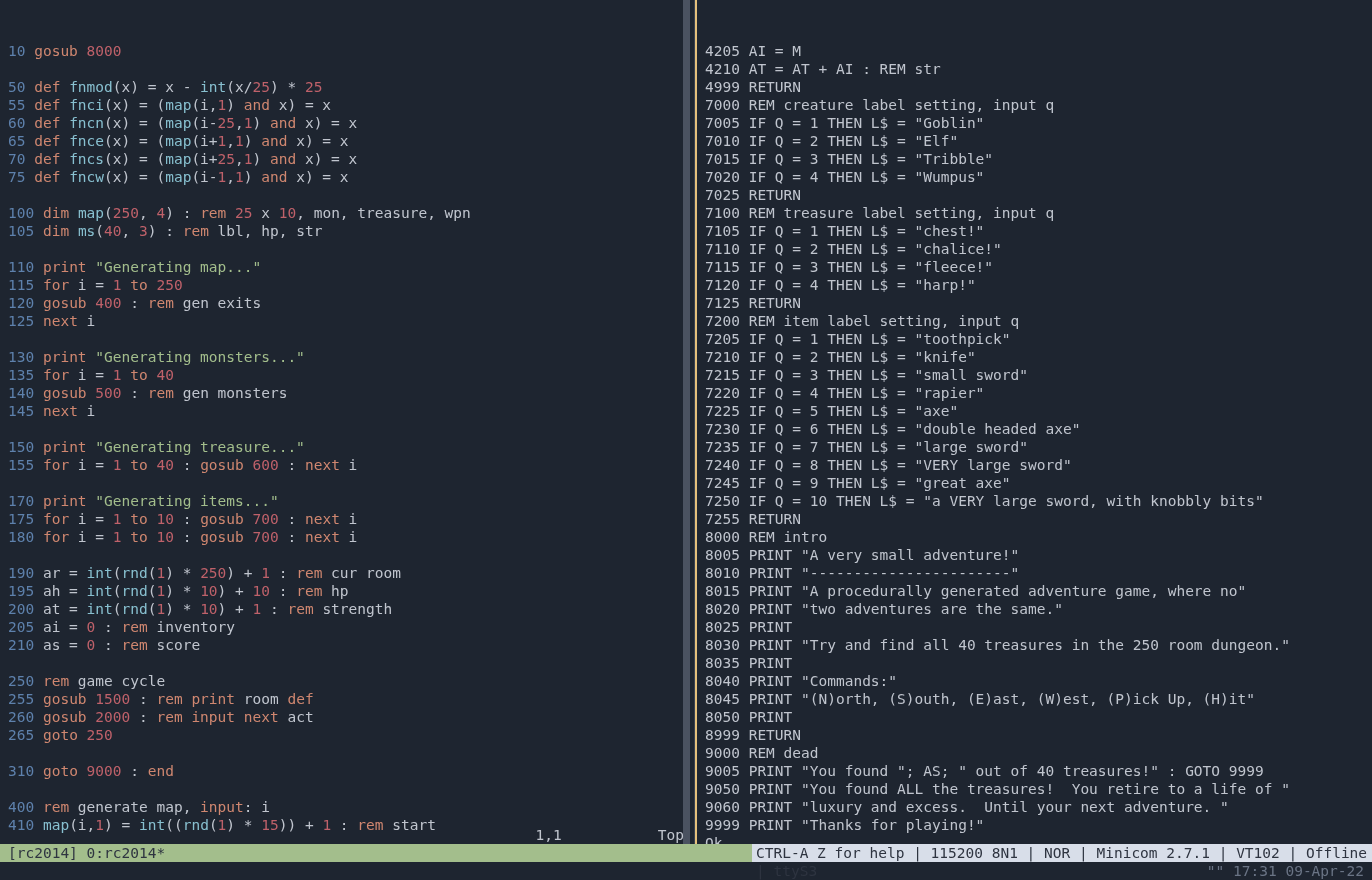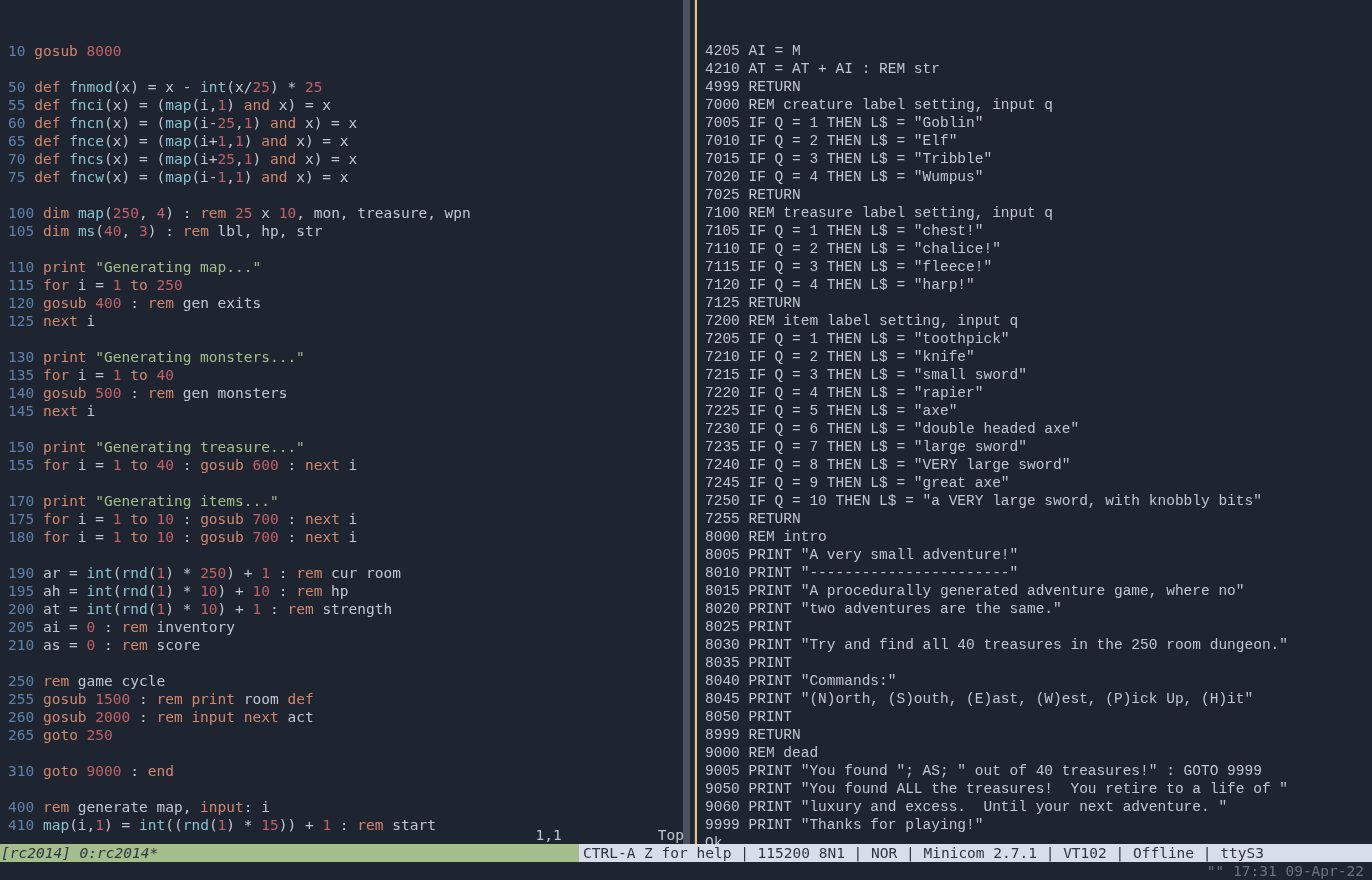--- a/index.html
+++ b/index.html
@@ -31,46 +31,44 @@
     position: absolute;
     top: 0;
     right: 4px;
     width: 7px;
     height: 100%;
     background: #4a5260;
   }
   .right-pane {
     width: 677px;
     border-left: 2px solid #e5c07b;
-    font-family: Liberation Mono, monospace;
   }
   .ln { color: #5e81ac; }
   .kw { color: #d08770; }
   .fn { color: #88c0d0; text-align: center; }
   .num { color: #bf616a; }
   .str { color: #a3be8c; }
   .op { color: #c0c5ce; }
   .ruler {
     position: absolute;
     bottom: 0;
     right: 10px;
     color: #c0c5ce;
     font-size: 14.5px;
   }
   .statusbar {
     display: flex;
     height: 18px;
     font-size: 14.5px;
   }
   .status-left {
-    width: 579px;
+    width: 752px;
     background: #a3be8c;
     color: #2e3440;
-    padding-left: 1px;
-    font-style: italic;
+    padding-left: 8px;
   }
   .status-right {
     flex: 1;
     background: #d8dee9;
     color: #2e3440;
     padding-left: 4px;
   }
   .bottombar {
     height: 18px;
     background: #1e2530;

